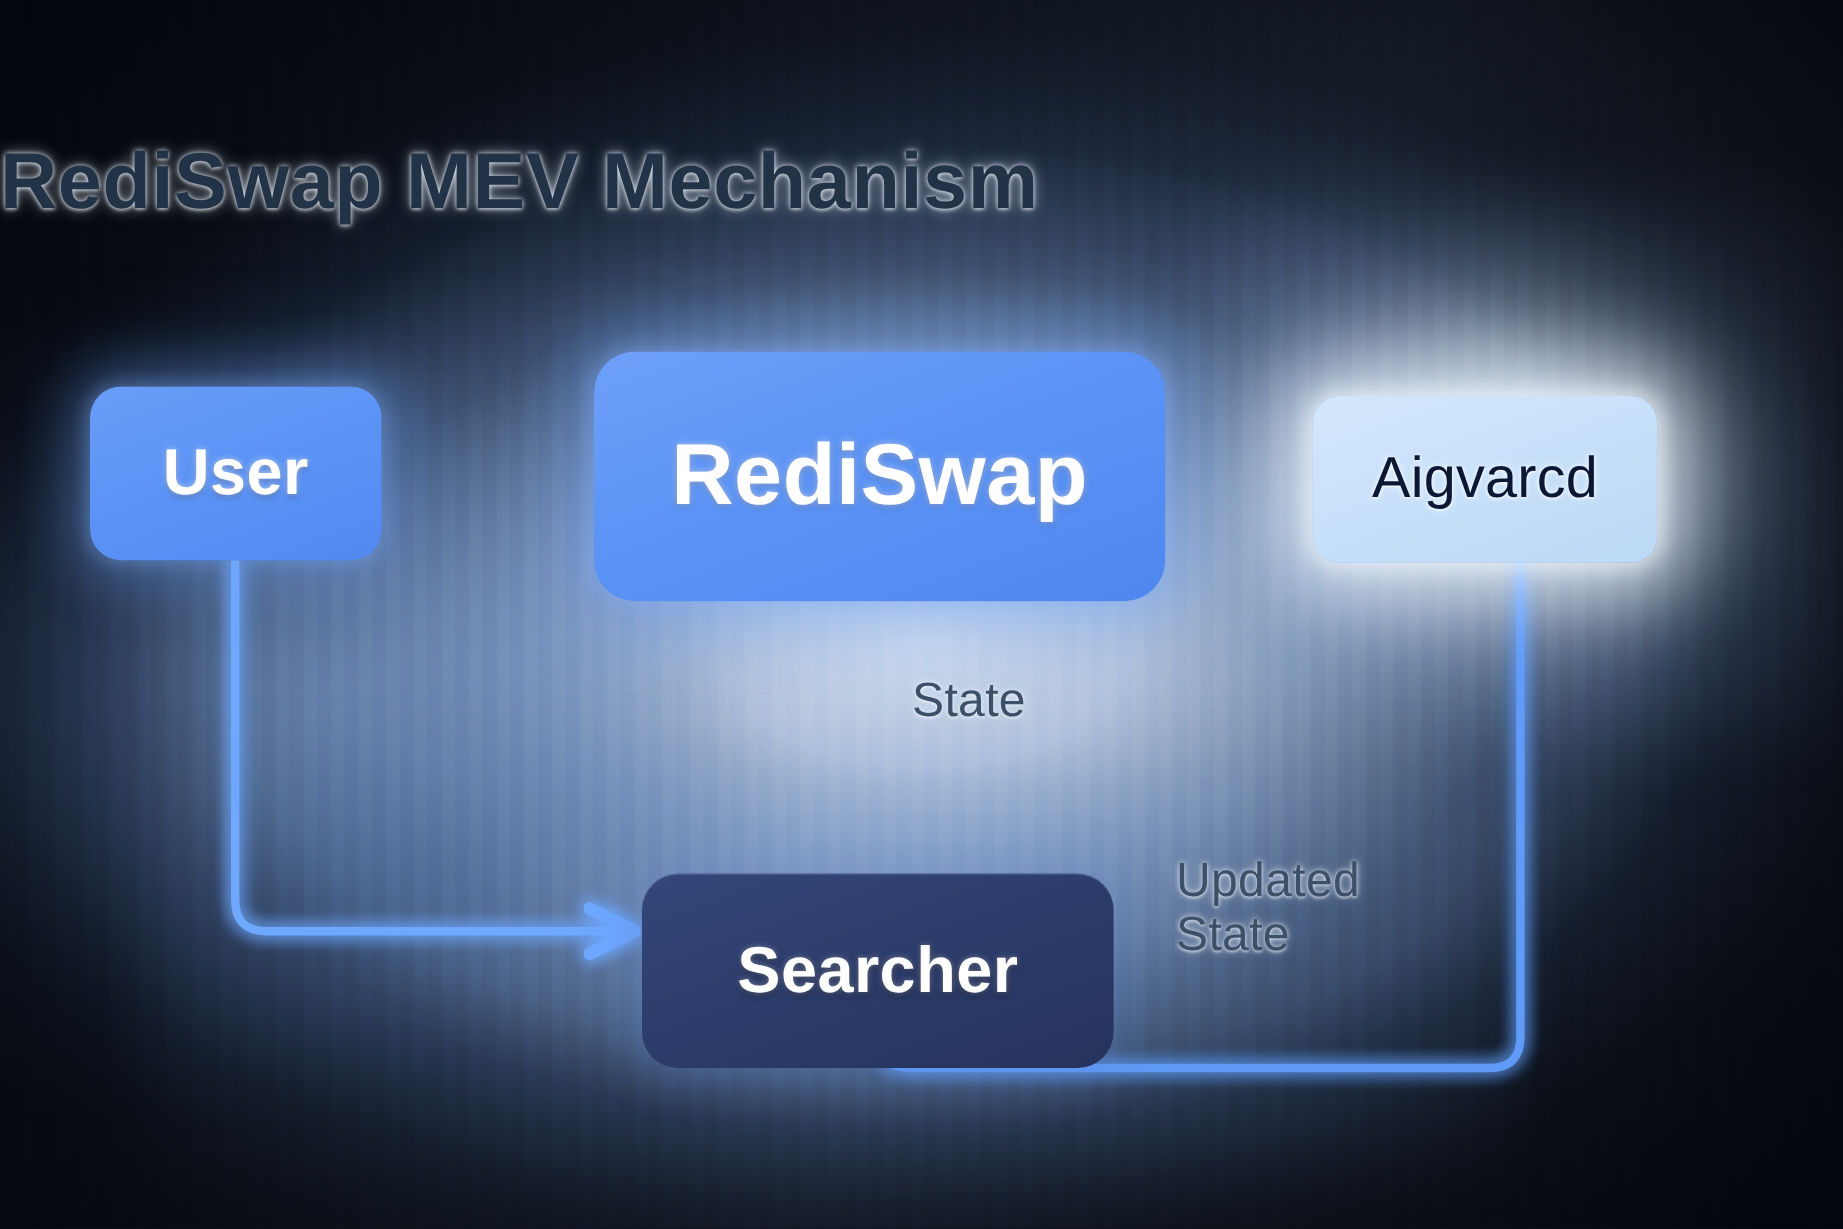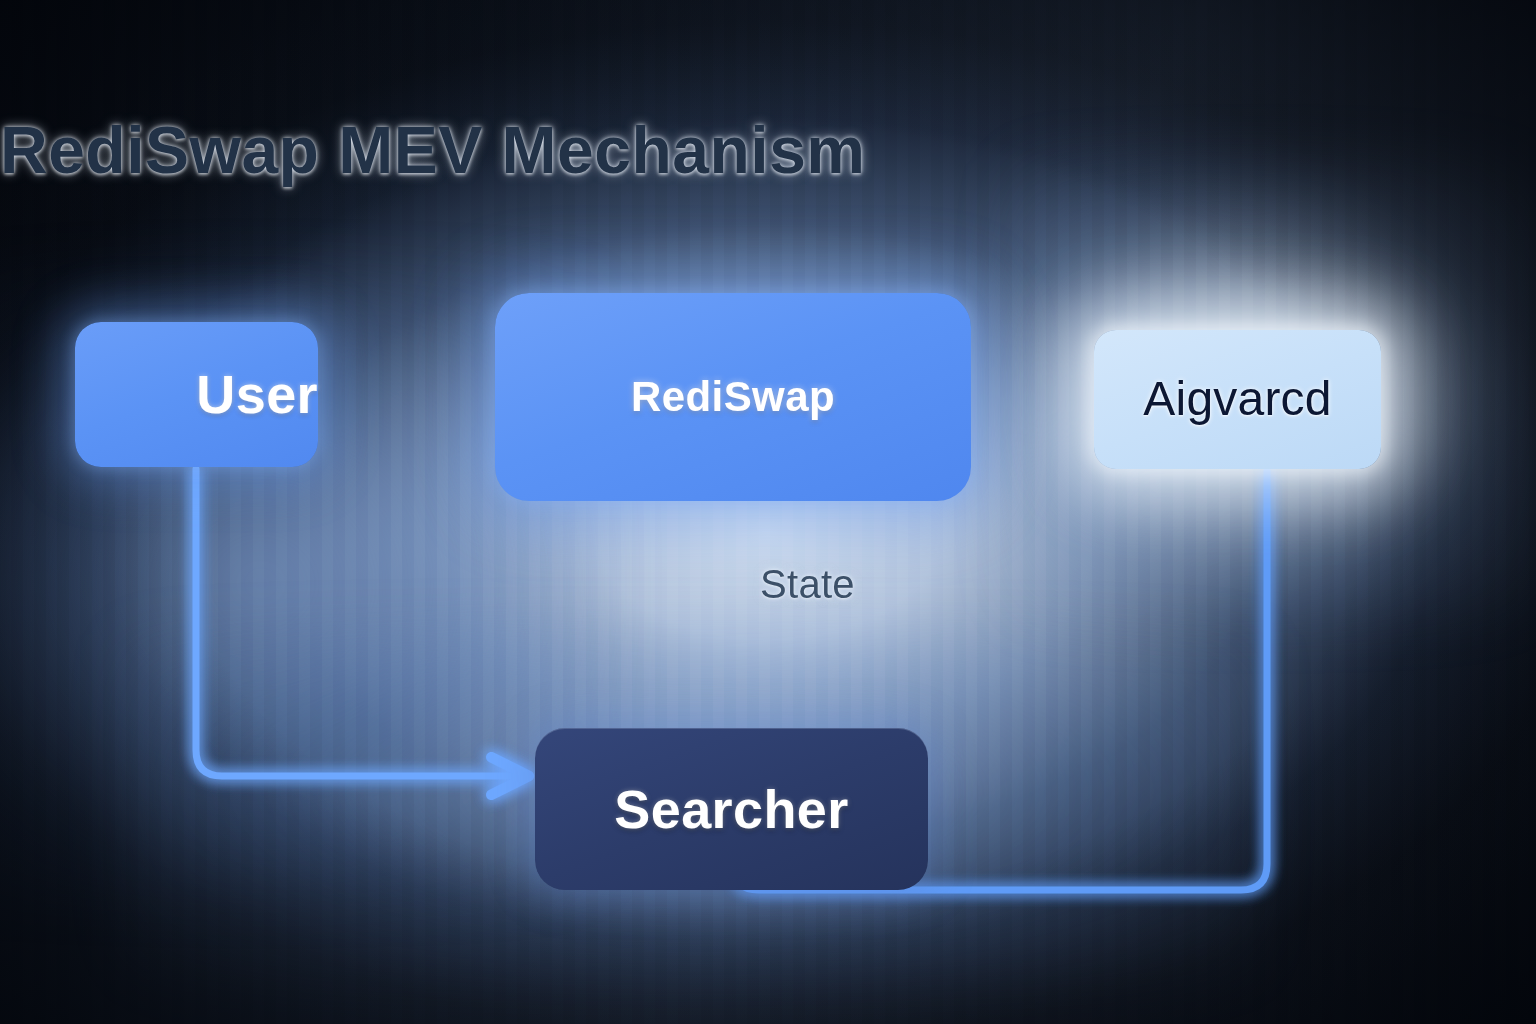--- a/index.html
+++ b/index.html
@@ -114,41 +114,40 @@
     white-space: nowrap;
   }
 
   #node-user {
     left: 75px; top: 322px;
     width: 243px; height: 145px;
     border-radius: 26px;
     background: linear-gradient(160deg, #6a9df8 0%, #5b93f5 48%, #5189f0 100%);
     box-shadow: 0 0 46px 16px rgba(110,160,245,0.40),
                 0 0 14px 2px rgba(140,185,250,0.35);
-    justify-content: flex-end;
   }
   #node-user .node-label {
     color: #ffffff;
     font-size: 54px;
     font-weight: bold;
     letter-spacing: 0.4px;
     text-shadow: 0 0 5px rgba(255,255,255,0.55), 0 2px 4px rgba(20,45,95,0.40);
   }
 
   #node-rediswap {
     left: 495px; top: 293px;
     width: 476px; height: 208px;
     border-radius: 34px;
     background: linear-gradient(160deg, #6ea0f9 0%, #5b93f5 46%, #4f87ef 100%);
     box-shadow: 0 0 60px 22px rgba(105,158,246,0.44),
                 0 0 16px 3px rgba(150,190,252,0.38);
   }
   #node-rediswap .node-label {
     color: #ffffff;
-    font-size: 42px;
+    font-size: 72px;
     font-weight: bold;
     letter-spacing: 0.4px;
     text-shadow: 0 0 6px rgba(255,255,255,0.55), 0 2px 5px rgba(20,45,95,0.40);
   }
 
   #node-aigvarcd {
     left: 1094px; top: 330px;
     width: 287px; height: 139px;
     border-radius: 22px;
     background: linear-gradient(160deg, #d3e7fb 0%, #c7e0f9 50%, #bcd9f6 100%);
@@ -277,14 +276,16 @@
     <span class="node-label">Aigvarcd</span>
   </div>
 
   <div class="node" id="node-searcher">
     <span class="node-label">Searcher</span>
   </div>
 
 
   <div class="edge-label" id="label-bundle">State</div>
 
+  <div class="edge-label" id="label-updatedstate">Updated
+State</div>
 
 </div>
 
 </body></html>

